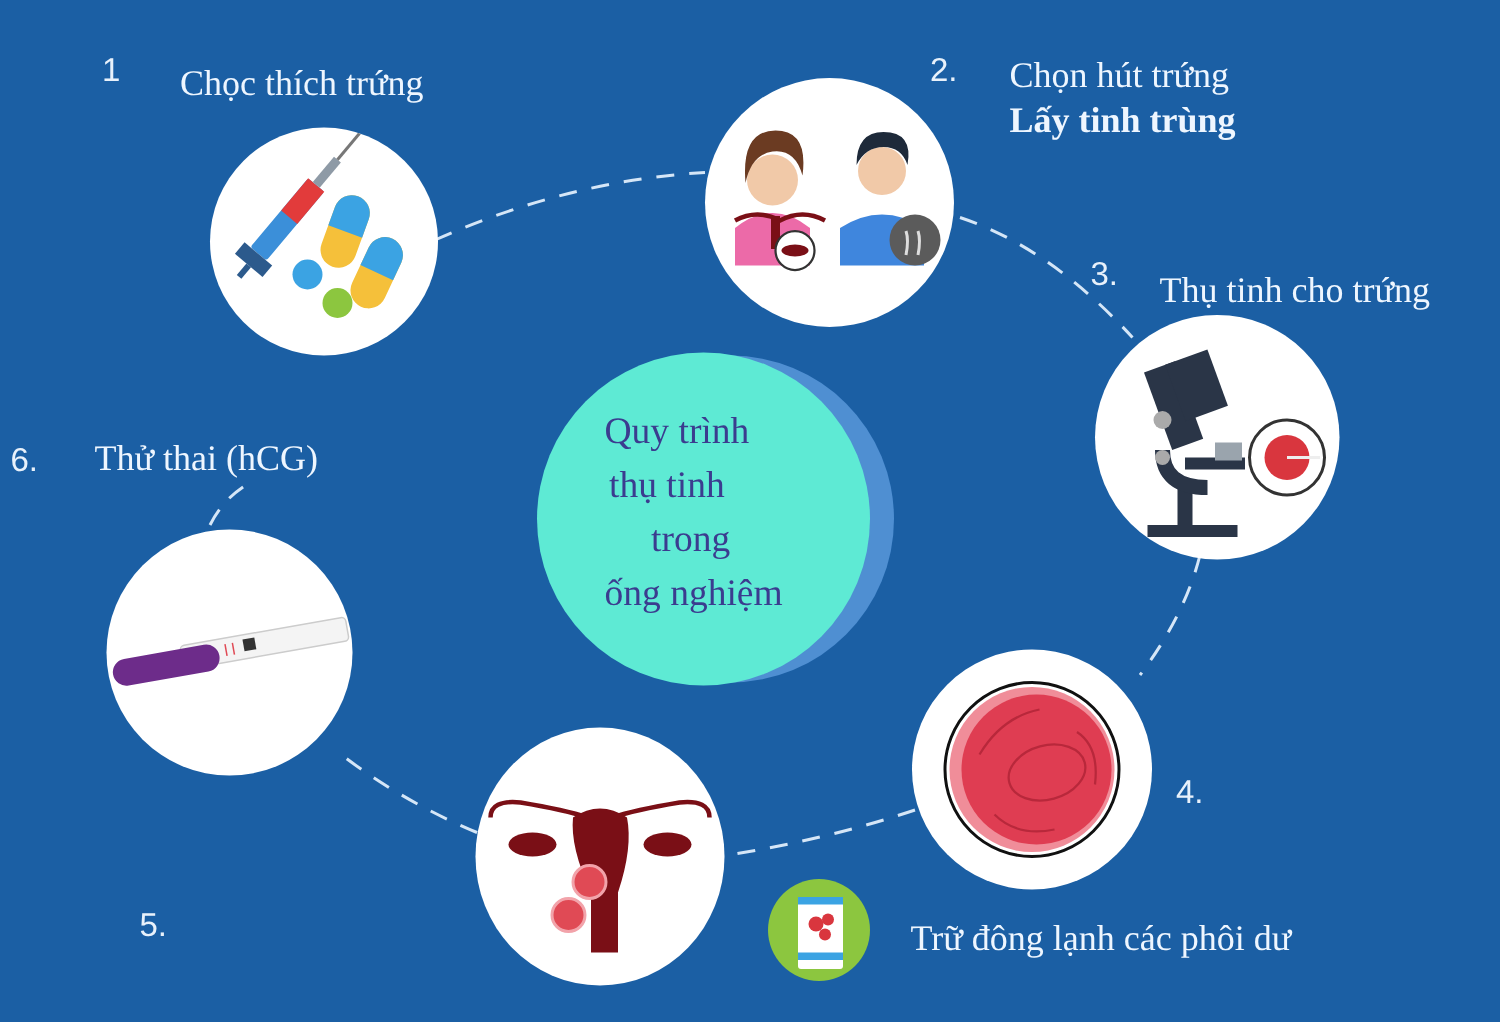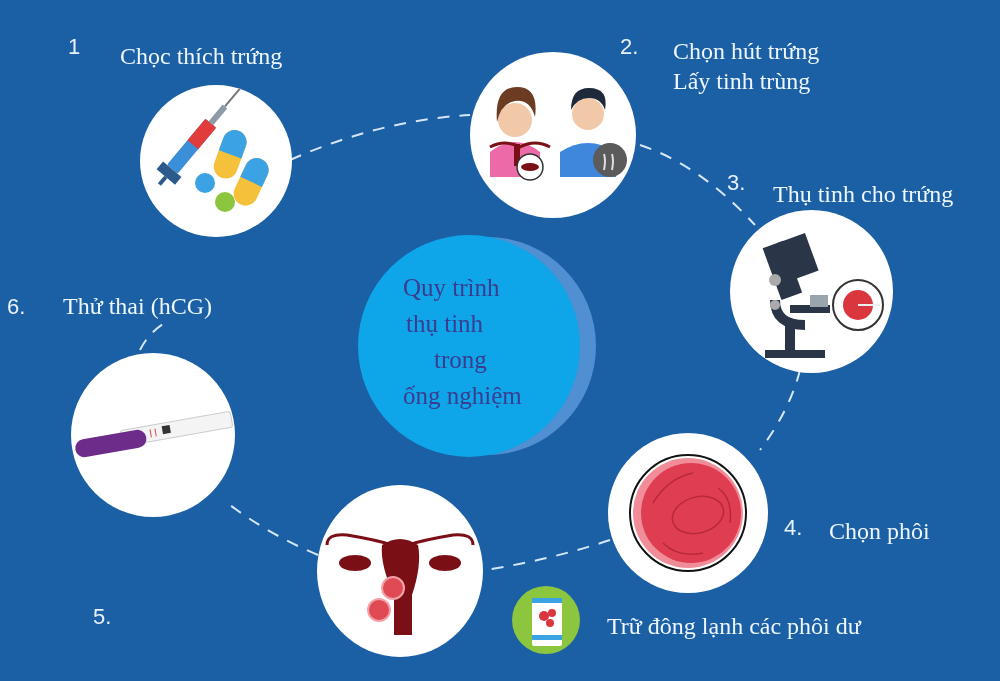--- a/index.html
+++ b/index.html
@@ -3,21 +3,21 @@
 <meta charset="utf-8">
 <style>
   html,body{margin:0;padding:0;}
   body{width:1000px;height:681px;overflow:hidden;background:#1a5ea3;font-family:"Liberation Serif","DejaVu Serif",serif;}
   .stage{position:relative;width:1000px;height:681px;background:#1b5fa4;}
   svg.links{position:absolute;left:0;top:0;}
   .circle{position:absolute;border-radius:50%;background:#fff;overflow:hidden;}
   .circle svg{position:absolute;left:0;top:0;width:100%;height:100%;}
   .num{position:absolute;color:#e8f1fb;font-family:"Liberation Sans","DejaVu Sans",sans-serif;font-size:22px;}
   .lbl{position:absolute;color:#eef6ff;font-size:24px;line-height:28px;white-space:nowrap;}
-  .center{position:absolute;left:358px;top:235px;width:222px;height:222px;border-radius:50%;background:#0ea5e9;box-shadow:18px 0 0 -2px #4f8fd2;}
+  .center{position:absolute;left:358px;top:235px;width:222px;height:222px;border-radius:50%;background:#5eead4;box-shadow:18px 0 0 -2px #4f8fd2;}
   .center .t{position:absolute;color:#3b3c8f;font-size:25px;line-height:30px;white-space:nowrap;}
 </style>
 </head>
 <body>
 
 <div class="stage">
 
   <svg class="links" width="1000" height="681">
     <path d="M290 160 Q380 120 470 115" fill="none" stroke="#d5e6f7" stroke-width="2" stroke-dasharray="12 10"></path>
     <path d="M640 145 Q700 165 755 225" fill="none" stroke="#d5e6f7" stroke-width="2" stroke-dasharray="12 10"></path>
@@ -54,21 +54,21 @@
         <rect x="100" y="72" width="24" height="50" rx="12" fill="#f5c03a"></rect>
         <path d="M100 84 a12 12 0 0 1 24 0 V97 H100Z" fill="#3ba3e3"></path>
       </g>
       <circle cx="65" cy="98" r="10" fill="#3ba3e3"></circle>
       <circle cx="85" cy="117" r="10" fill="#8cc63f"></circle>
     </svg>
   </div>
 
   <div class="num" style="left:620px;top:34px;">2.</div>
   <div class="lbl" style="left:673px;top:37px;">Chọn hút trứng</div>
-  <div class="lbl" style="left:673px;top:67px;">Lấy tinh trùng</div>
+  <div class="lbl" style="left:673px;top:67px;font-weight:bold;">Lấy tinh trùng</div>
   <div class="circle" style="left:470px;top:52px;width:166px;height:166px;">
     <svg viewBox="0 0 166 166">
 
       <path d="M20 100 q25 -20 50 0 v25 h-50z" fill="#ec6aa8"></path>
       <circle cx="45" cy="68" r="17" fill="#f1c9a8"></circle>
       <path d="M27 70 q-3 -35 20 -35 q22 0 18 30 q-5 -18 -20 -16 q-14 2 -18 21z" fill="#6b3b22"></path>
       <path d="M20 95 q15 -8 30 0 q15 -8 30 0" fill="none" stroke="#7a0f16" stroke-width="3"></path>
       <rect x="44" y="92" width="6" height="22" fill="#7a0f16"></rect>
       <circle cx="60" cy="115" r="13" fill="#fff" stroke="#333" stroke-width="1.5"></circle>
       <ellipse cx="60" cy="115" rx="9" ry="4" fill="#7a0f16"></ellipse>
@@ -96,21 +96,20 @@
       <circle cx="45" cy="70" r="6" fill="#aaa"></circle>
       <circle cx="45" cy="95" r="5" fill="#aaa"></circle>
       <rect x="80" y="85" width="18" height="12" fill="#9aa4ad"></rect>
       <circle cx="128" cy="95" r="25" fill="#fff" stroke="#333" stroke-width="2"></circle>
       <circle cx="128" cy="95" r="15" fill="#d9363e"></circle>
       <line x1="128" y1="95" x2="150" y2="95" stroke="#eee" stroke-width="2"></line>
     </svg>
   </div>
 
   <div class="num" style="left:784px;top:515px;">4.</div>
-  <div class="lbl" style="left:829px;top:517px;">Chọn phôi</div>
   <div class="circle" style="left:608px;top:433px;width:160px;height:160px;">
     <svg viewBox="0 0 160 160">
       <circle cx="80" cy="80" r="58" fill="#fff" stroke="#111" stroke-width="2"></circle>
       <circle cx="80" cy="80" r="55" fill="#f08d99"></circle>
       <circle cx="83" cy="80" r="50" fill="#df3d52"></circle>
       <ellipse cx="90" cy="82" rx="26" ry="18" fill="none" stroke="#b8283b" stroke-width="1.5" transform="rotate(-15 90 82)"></ellipse>
       <path d="M45 70 q15 -25 40 -30 M110 55 q15 10 12 35 M55 110 q15 15 40 10" fill="none" stroke="#b8283b" stroke-width="1.5"></path>
     </svg>
   </div>
 

